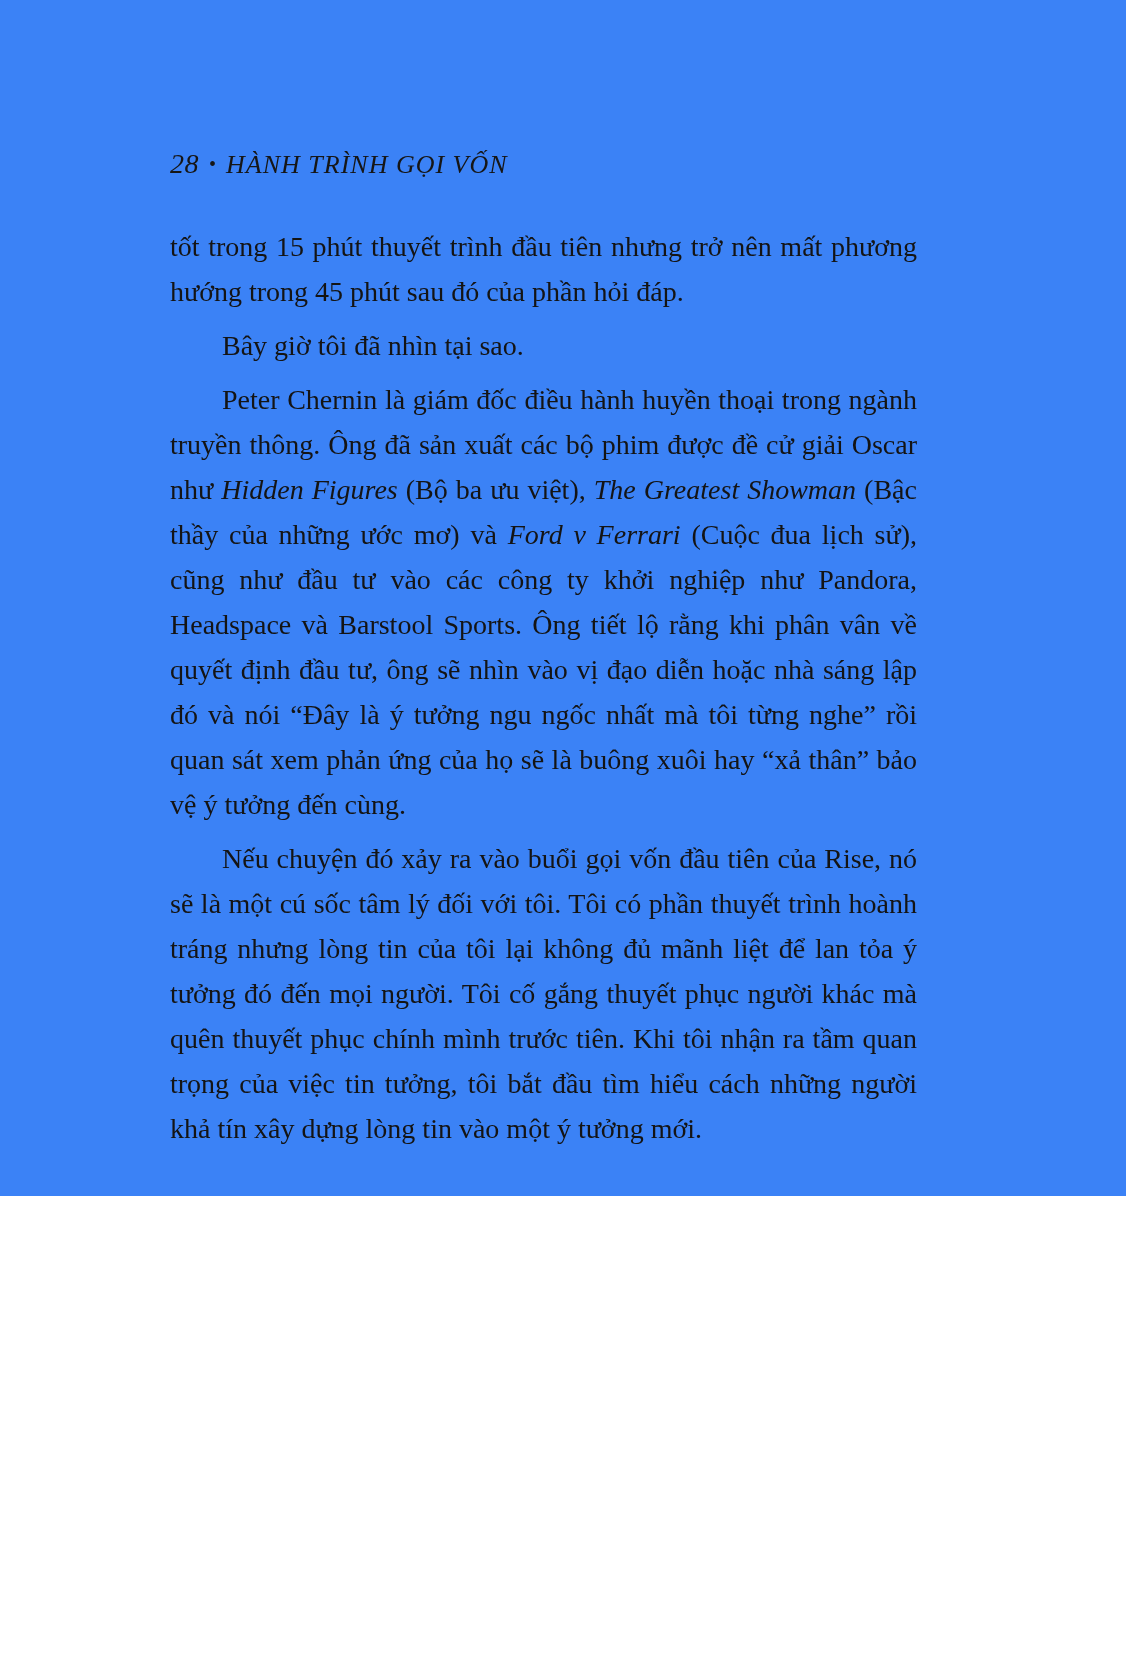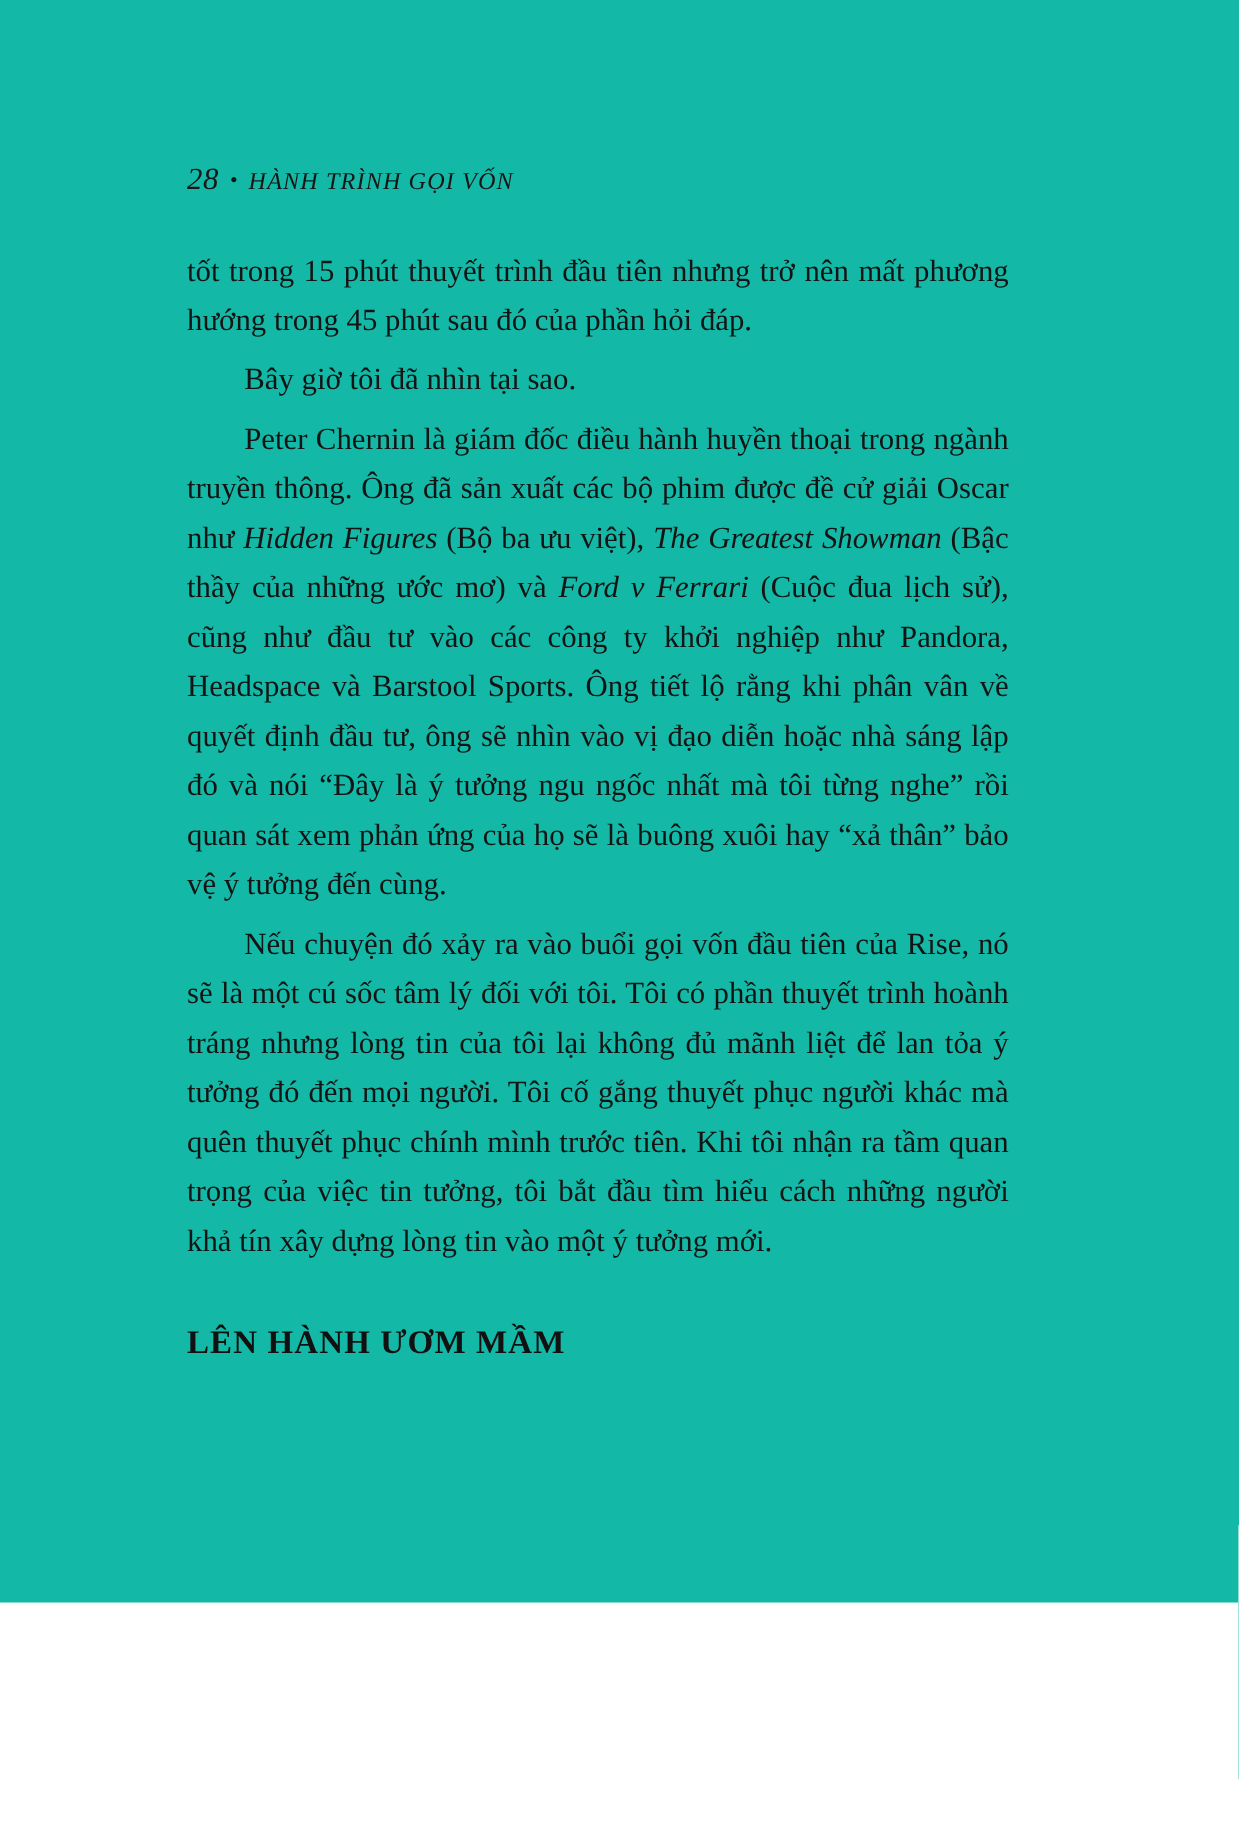--- a/index.html
+++ b/index.html
@@ -4,23 +4,23 @@
 <title>Book Page</title>
 <style>
   html, body {
     margin: 0;
     padding: 0;
     background: #ffffff;
   }
   .page {
     position: relative;
     width: 1126px;
-    height: 1457px;
+    height: 1196px;
     box-sizing: border-box;
-    background: #14b8a6;
+    background: #3b82f6;
     color: #141414;
     font-family: "Liberation Serif", "DejaVu Serif", serif;
     padding: 148px 209px 0 170px;
   }
   
   .running-head {
     display: flex;
     align-items: baseline;
     gap: 10px;
     margin-bottom: 44px;
@@ -31,21 +31,21 @@
   .running-head .page-num {
     font-size: 28px;
     letter-spacing: 0.5px;
   }
   .running-head .sep {
     font-size: 20px;
     font-style: normal;
     transform: translateY(-2px);
   }
   .running-head .book-title {
-    font-size: 22px;
+    font-size: 26px;
     text-transform: uppercase;
     letter-spacing: 1px;
   }
   
   .body-text p {
     margin: 0 0 9px 0;
     font-size: 28px;
     line-height: 45px;
     text-align: justify;
     text-justify: inter-word;

